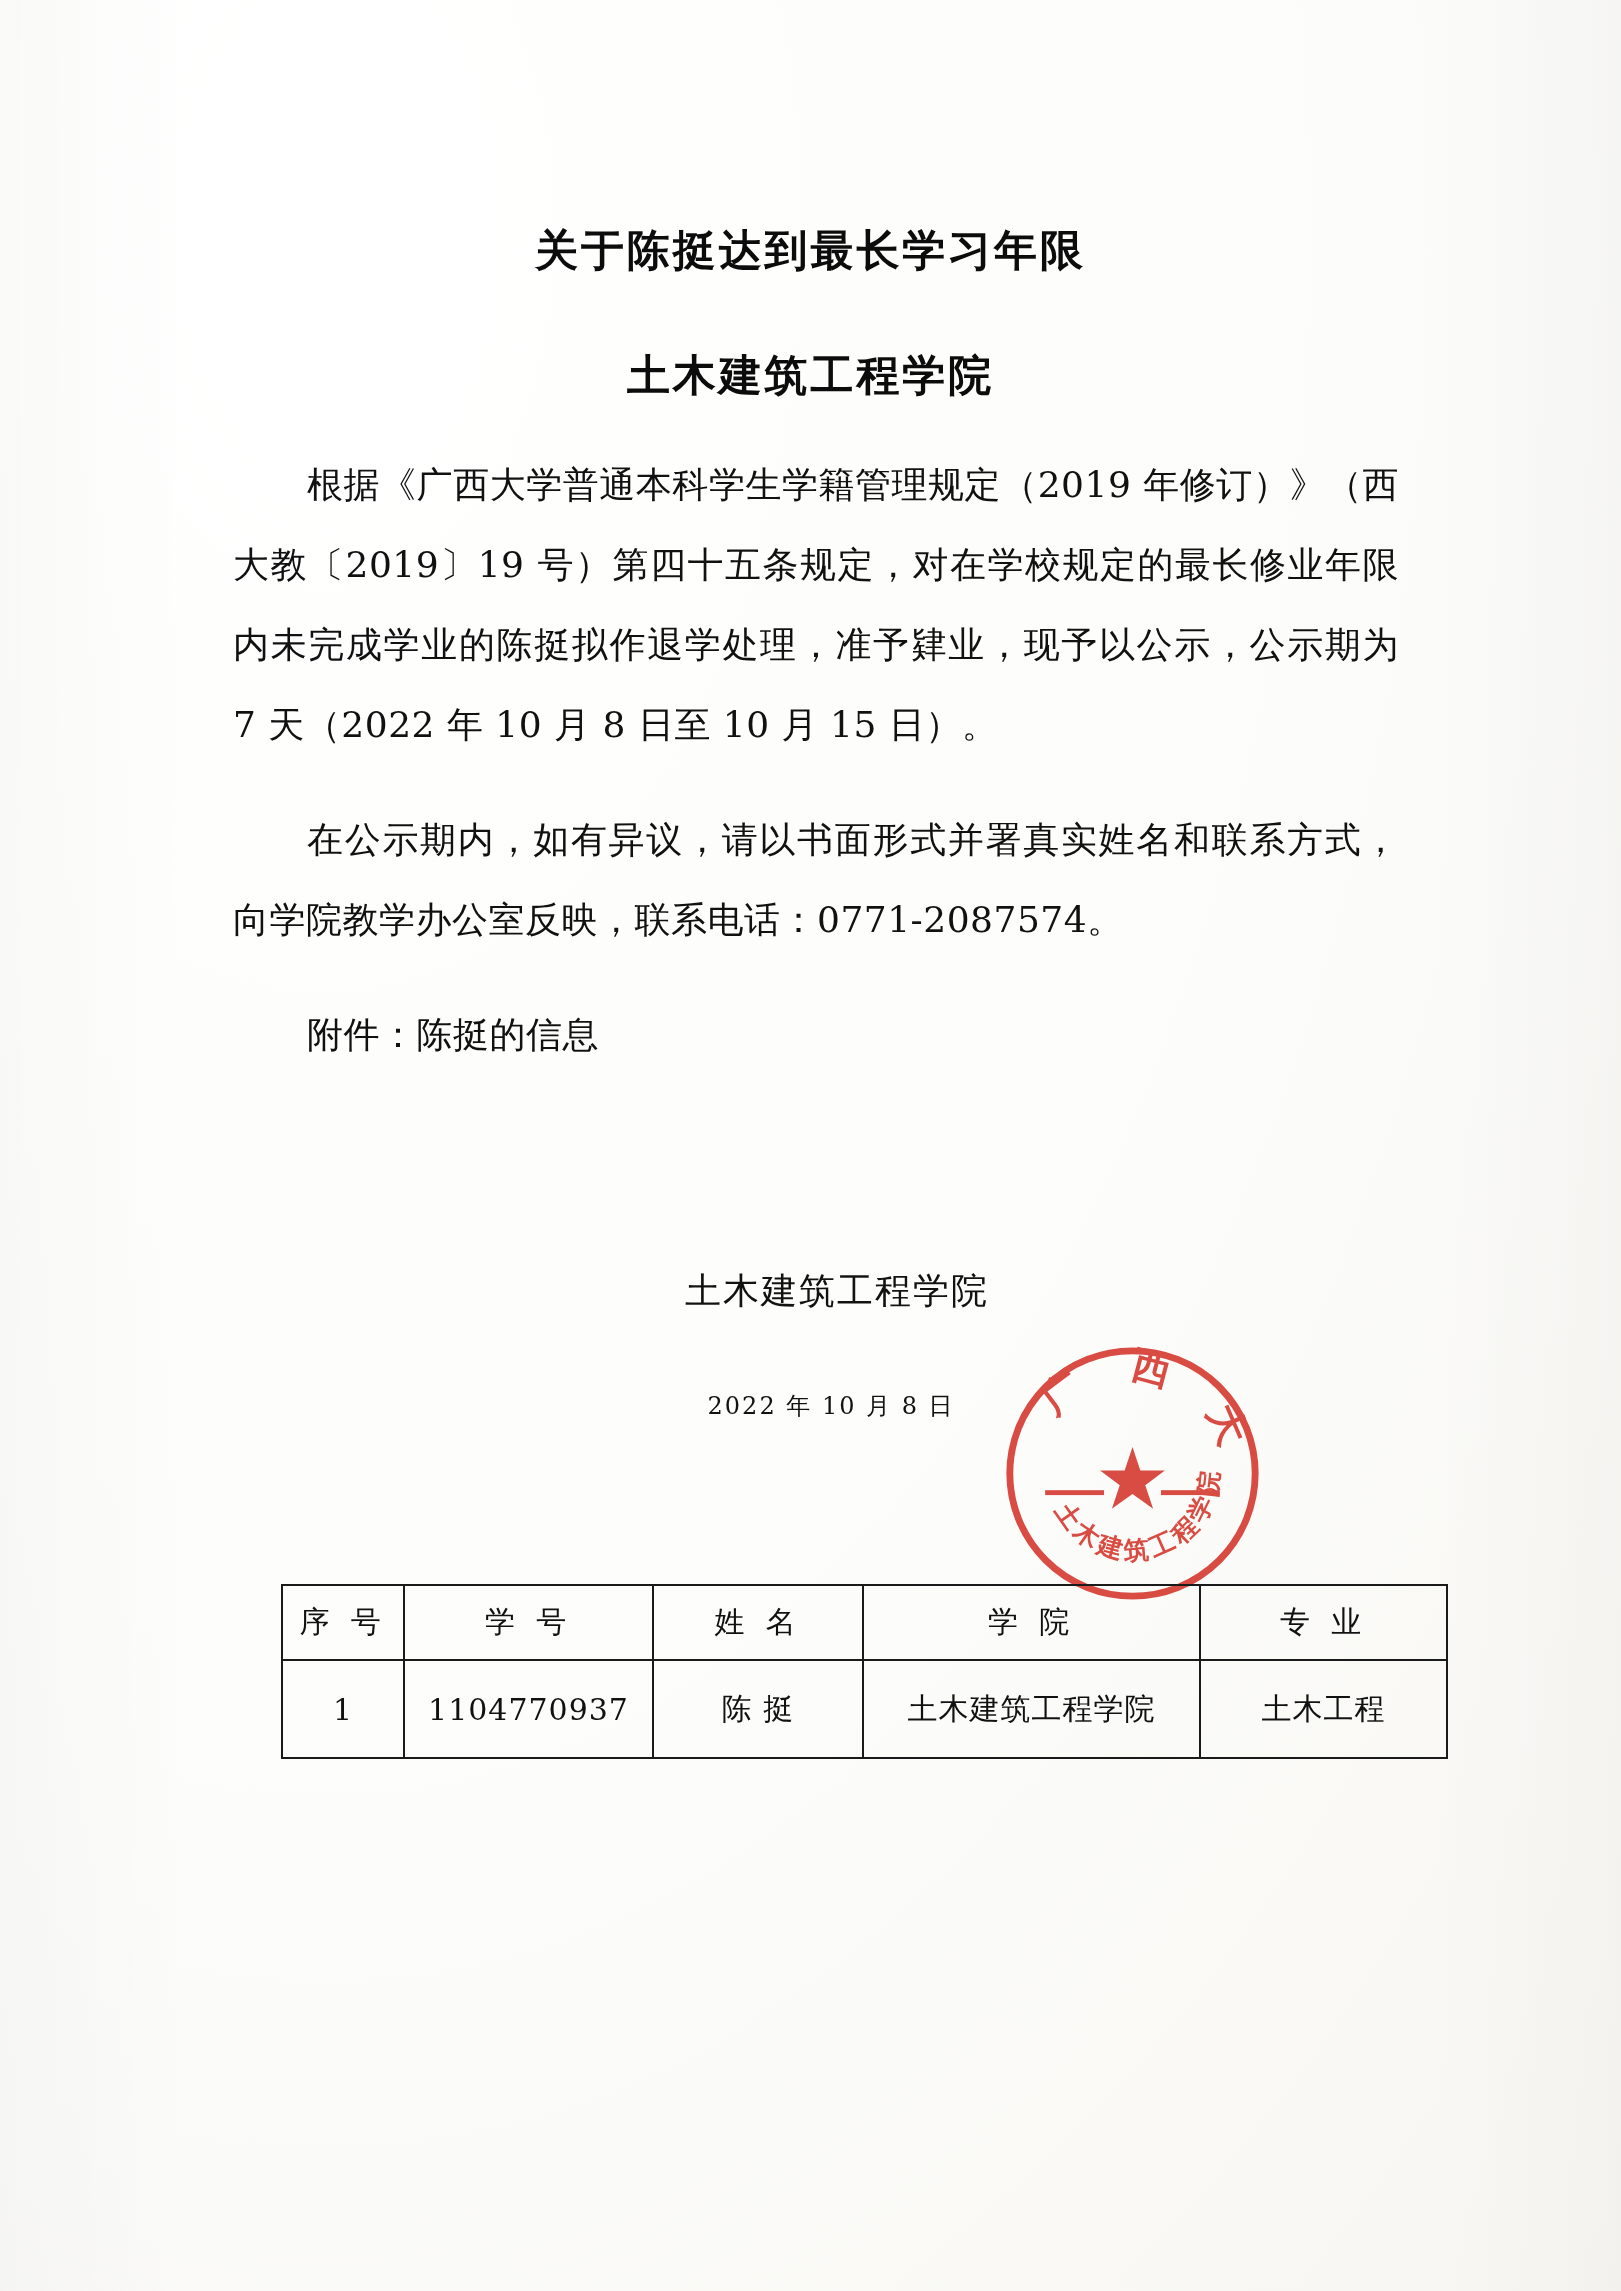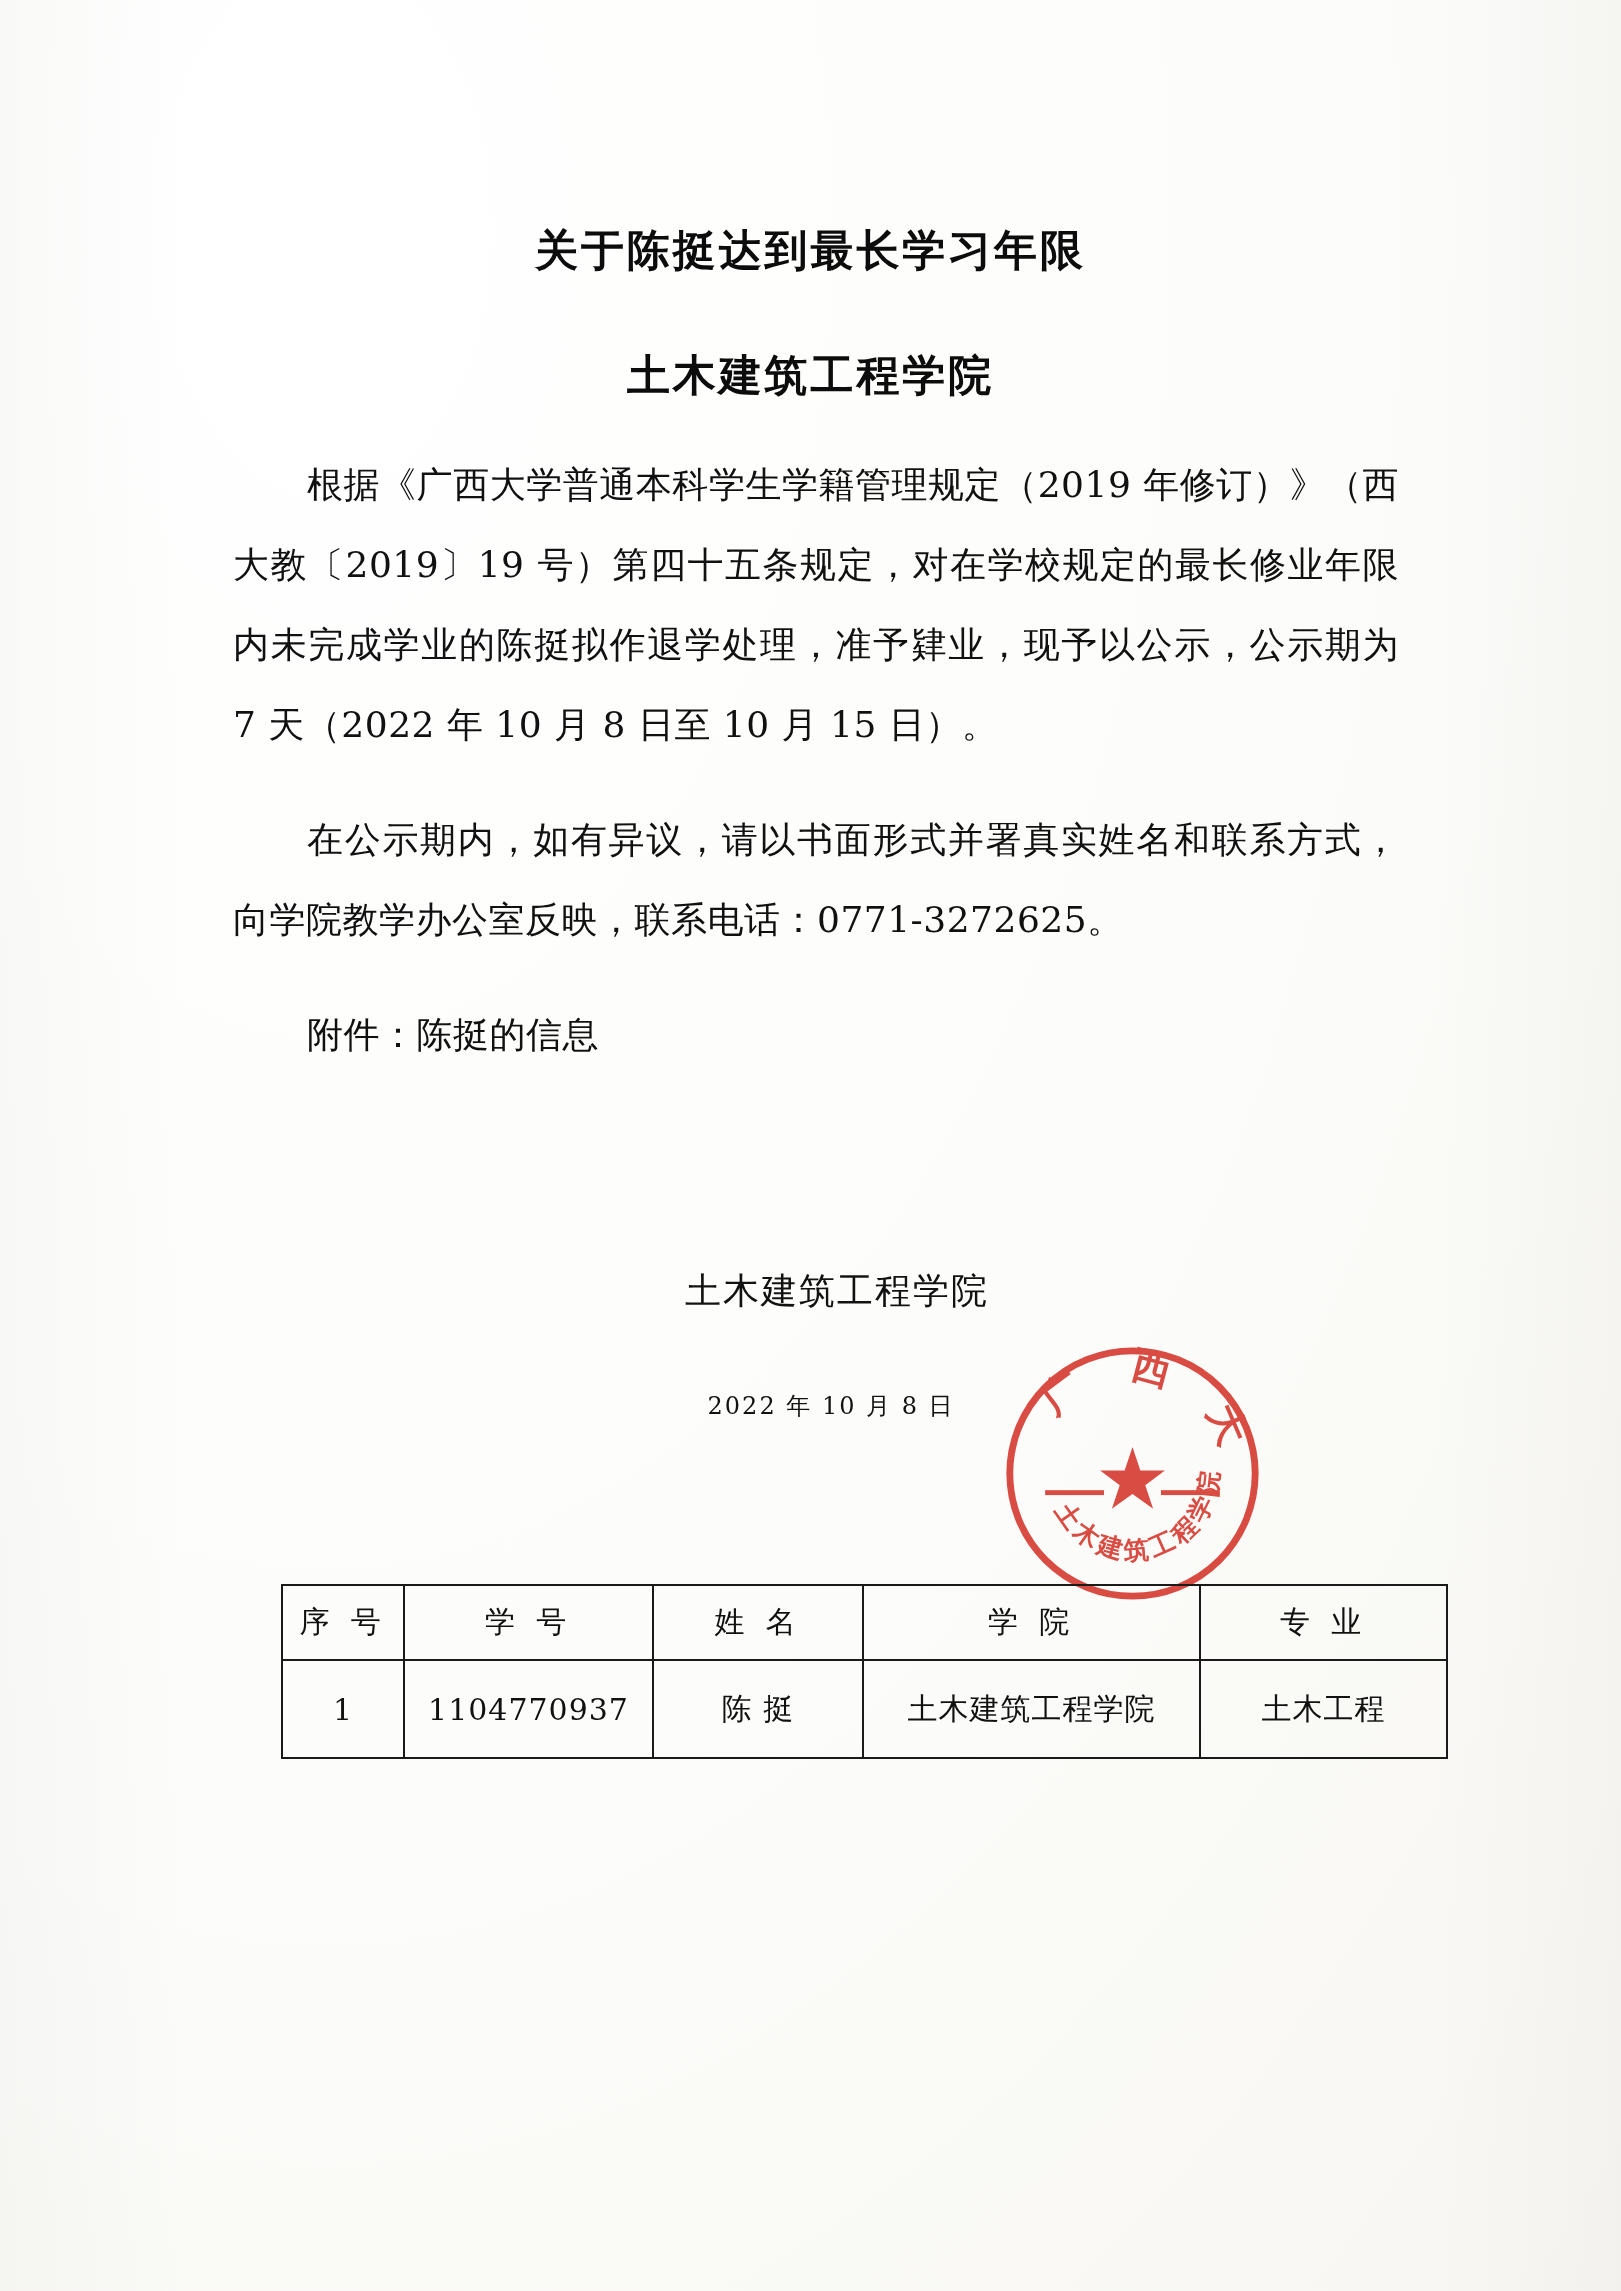--- a/index.html
+++ b/index.html
@@ -145,21 +145,21 @@
 
 <div class="page">
 
   <div class="title-block">
     <div class="title-line">关于陈挺达到最长学习年限</div>
     <div class="title-line">土木建筑工程学院</div>
   </div>
 
   <div class="body-block">
     <p class="para">根据《广西大学普通本科学生学籍管理规定（2019 年修订）》（西大教〔2019〕19 号）第四十五条规定，对在学校规定的最长修业年限内未完成学业的陈挺拟作退学处理，准予肄业，现予以公示，公示期为 7 天（2022 年 10 月 8 日至 10 月 15 日）。</p>
-    <p class="para">在公示期内，如有异议，请以书面形式并署真实姓名和联系方式，向学院教学办公室反映，联系电话：0771-3272625。</p>
+    <p class="para">在公示期内，如有异议，请以书面形式并署真实姓名和联系方式，向学院教学办公室反映，联系电话：0771-2087574。</p>
     <p class="para tight">附件：陈挺的信息</p>
   </div>
 
   <div class="sign-block">
     <div class="sign-org">土木建筑工程学院</div>
     <div class="sign-date">2022 年 10 月 8 日</div>
   </div>
 
   <div class="seal">
     <svg width="265" height="265" viewBox="0 0 270 270" xmlns="http://www.w3.org/2000/svg">

